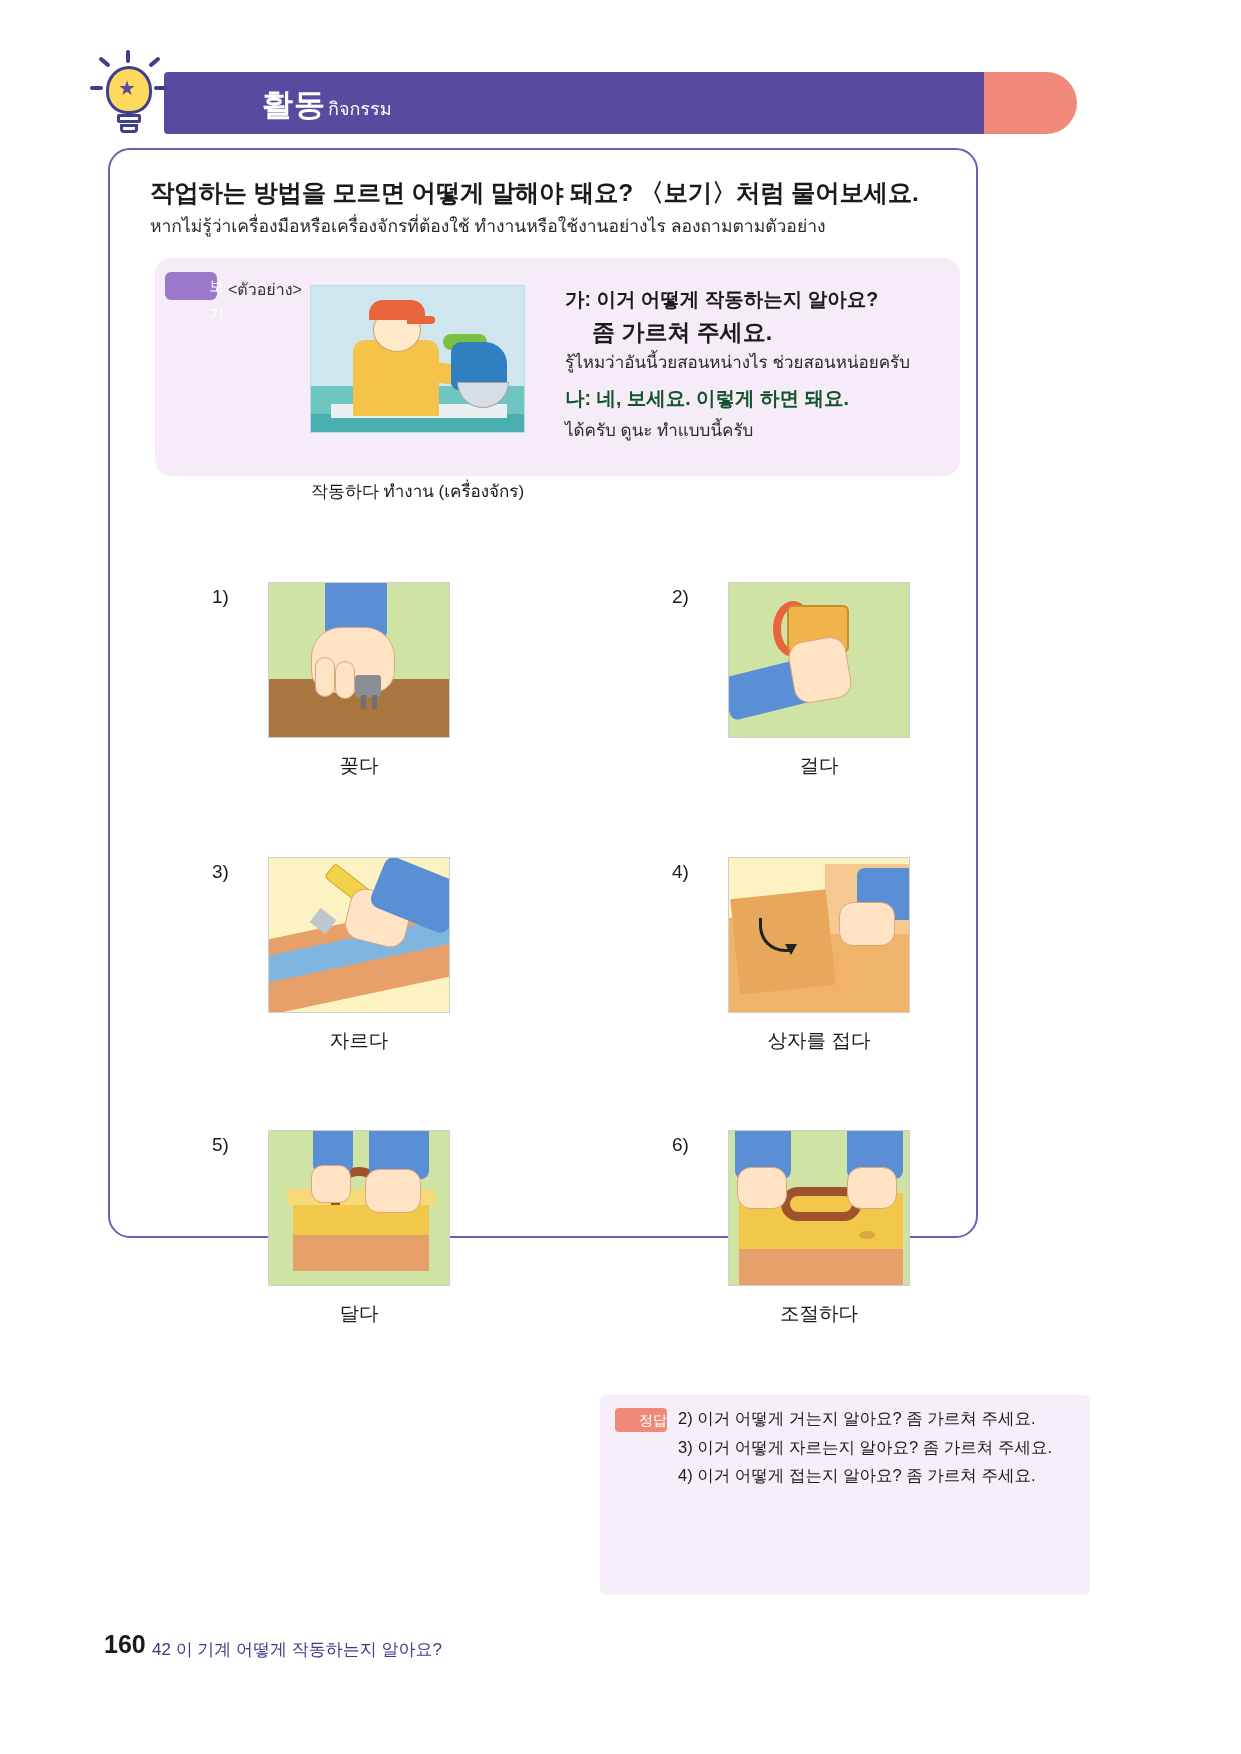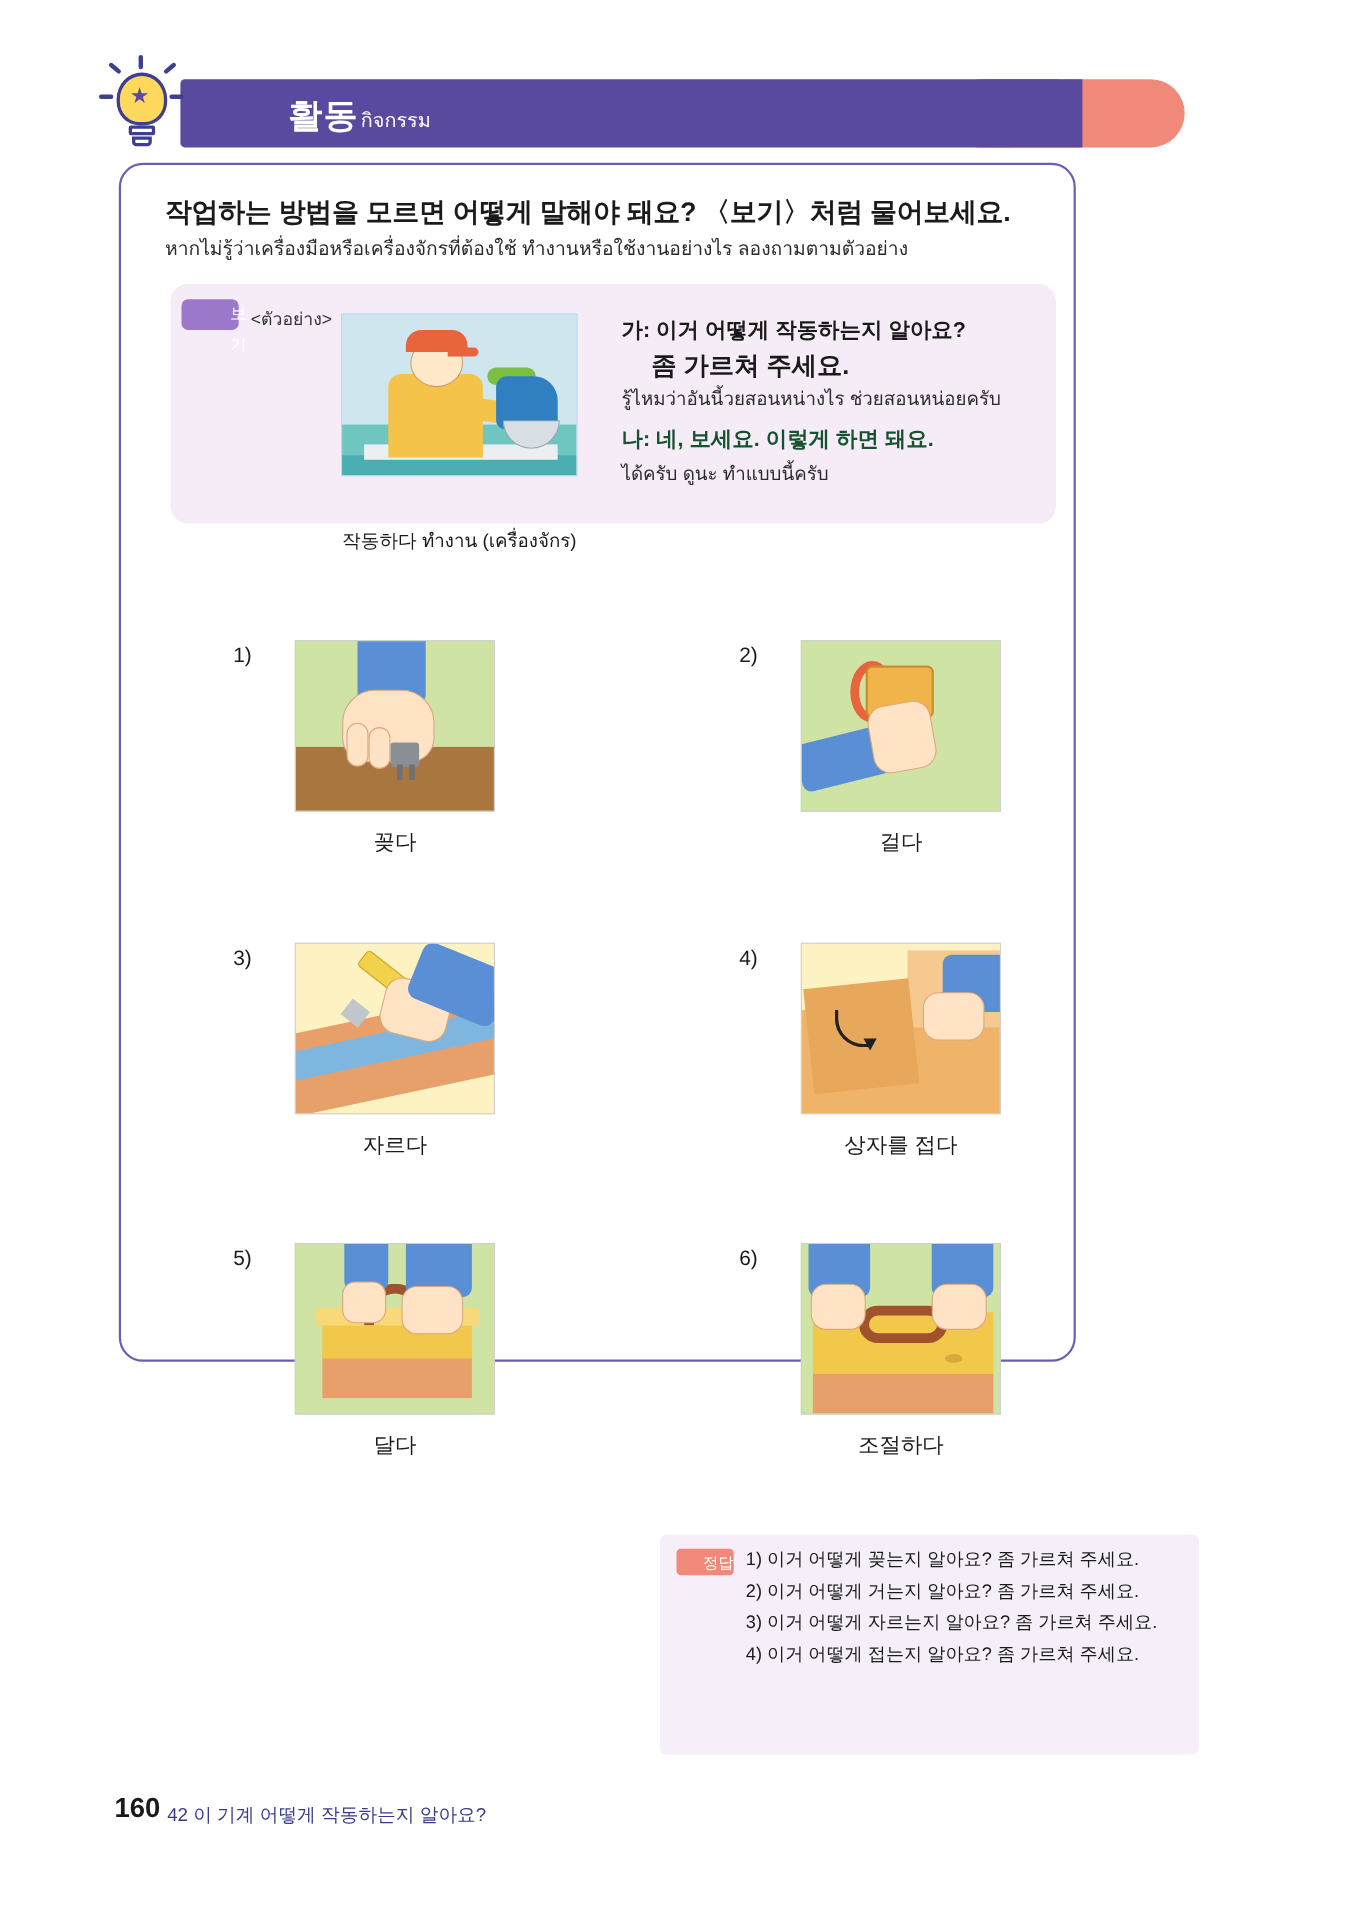--- a/index.html
+++ b/index.html
@@ -411,20 +411,19 @@
     <div class="hand"></div>
     <div class="sleeve2"></div>
     <div class="hand2"></div>
   </div>
   <div class="cap">조절하다</div>
 </div>
 
 <div class="ans-box"></div>
 <div class="ans-tag">정답</div>
 <div class="ans-list">
-  <div>1) 이거 어떻게 꽂는지 알아요? 좀 가르쳐 주세요.</div>
   <div>2) 이거 어떻게 거는지 알아요? 좀 가르쳐 주세요.</div>
   <div>3) 이거 어떻게 자르는지 알아요? 좀 가르쳐 주세요.</div>
   <div>4) 이거 어떻게 접는지 알아요? 좀 가르쳐 주세요.</div>
 </div>
 
 <div class="footer-num">160</div>
 <div class="footer-txt">42 이 기계 어떻게 작동하는지 알아요?</div>
 
 </body></html>

